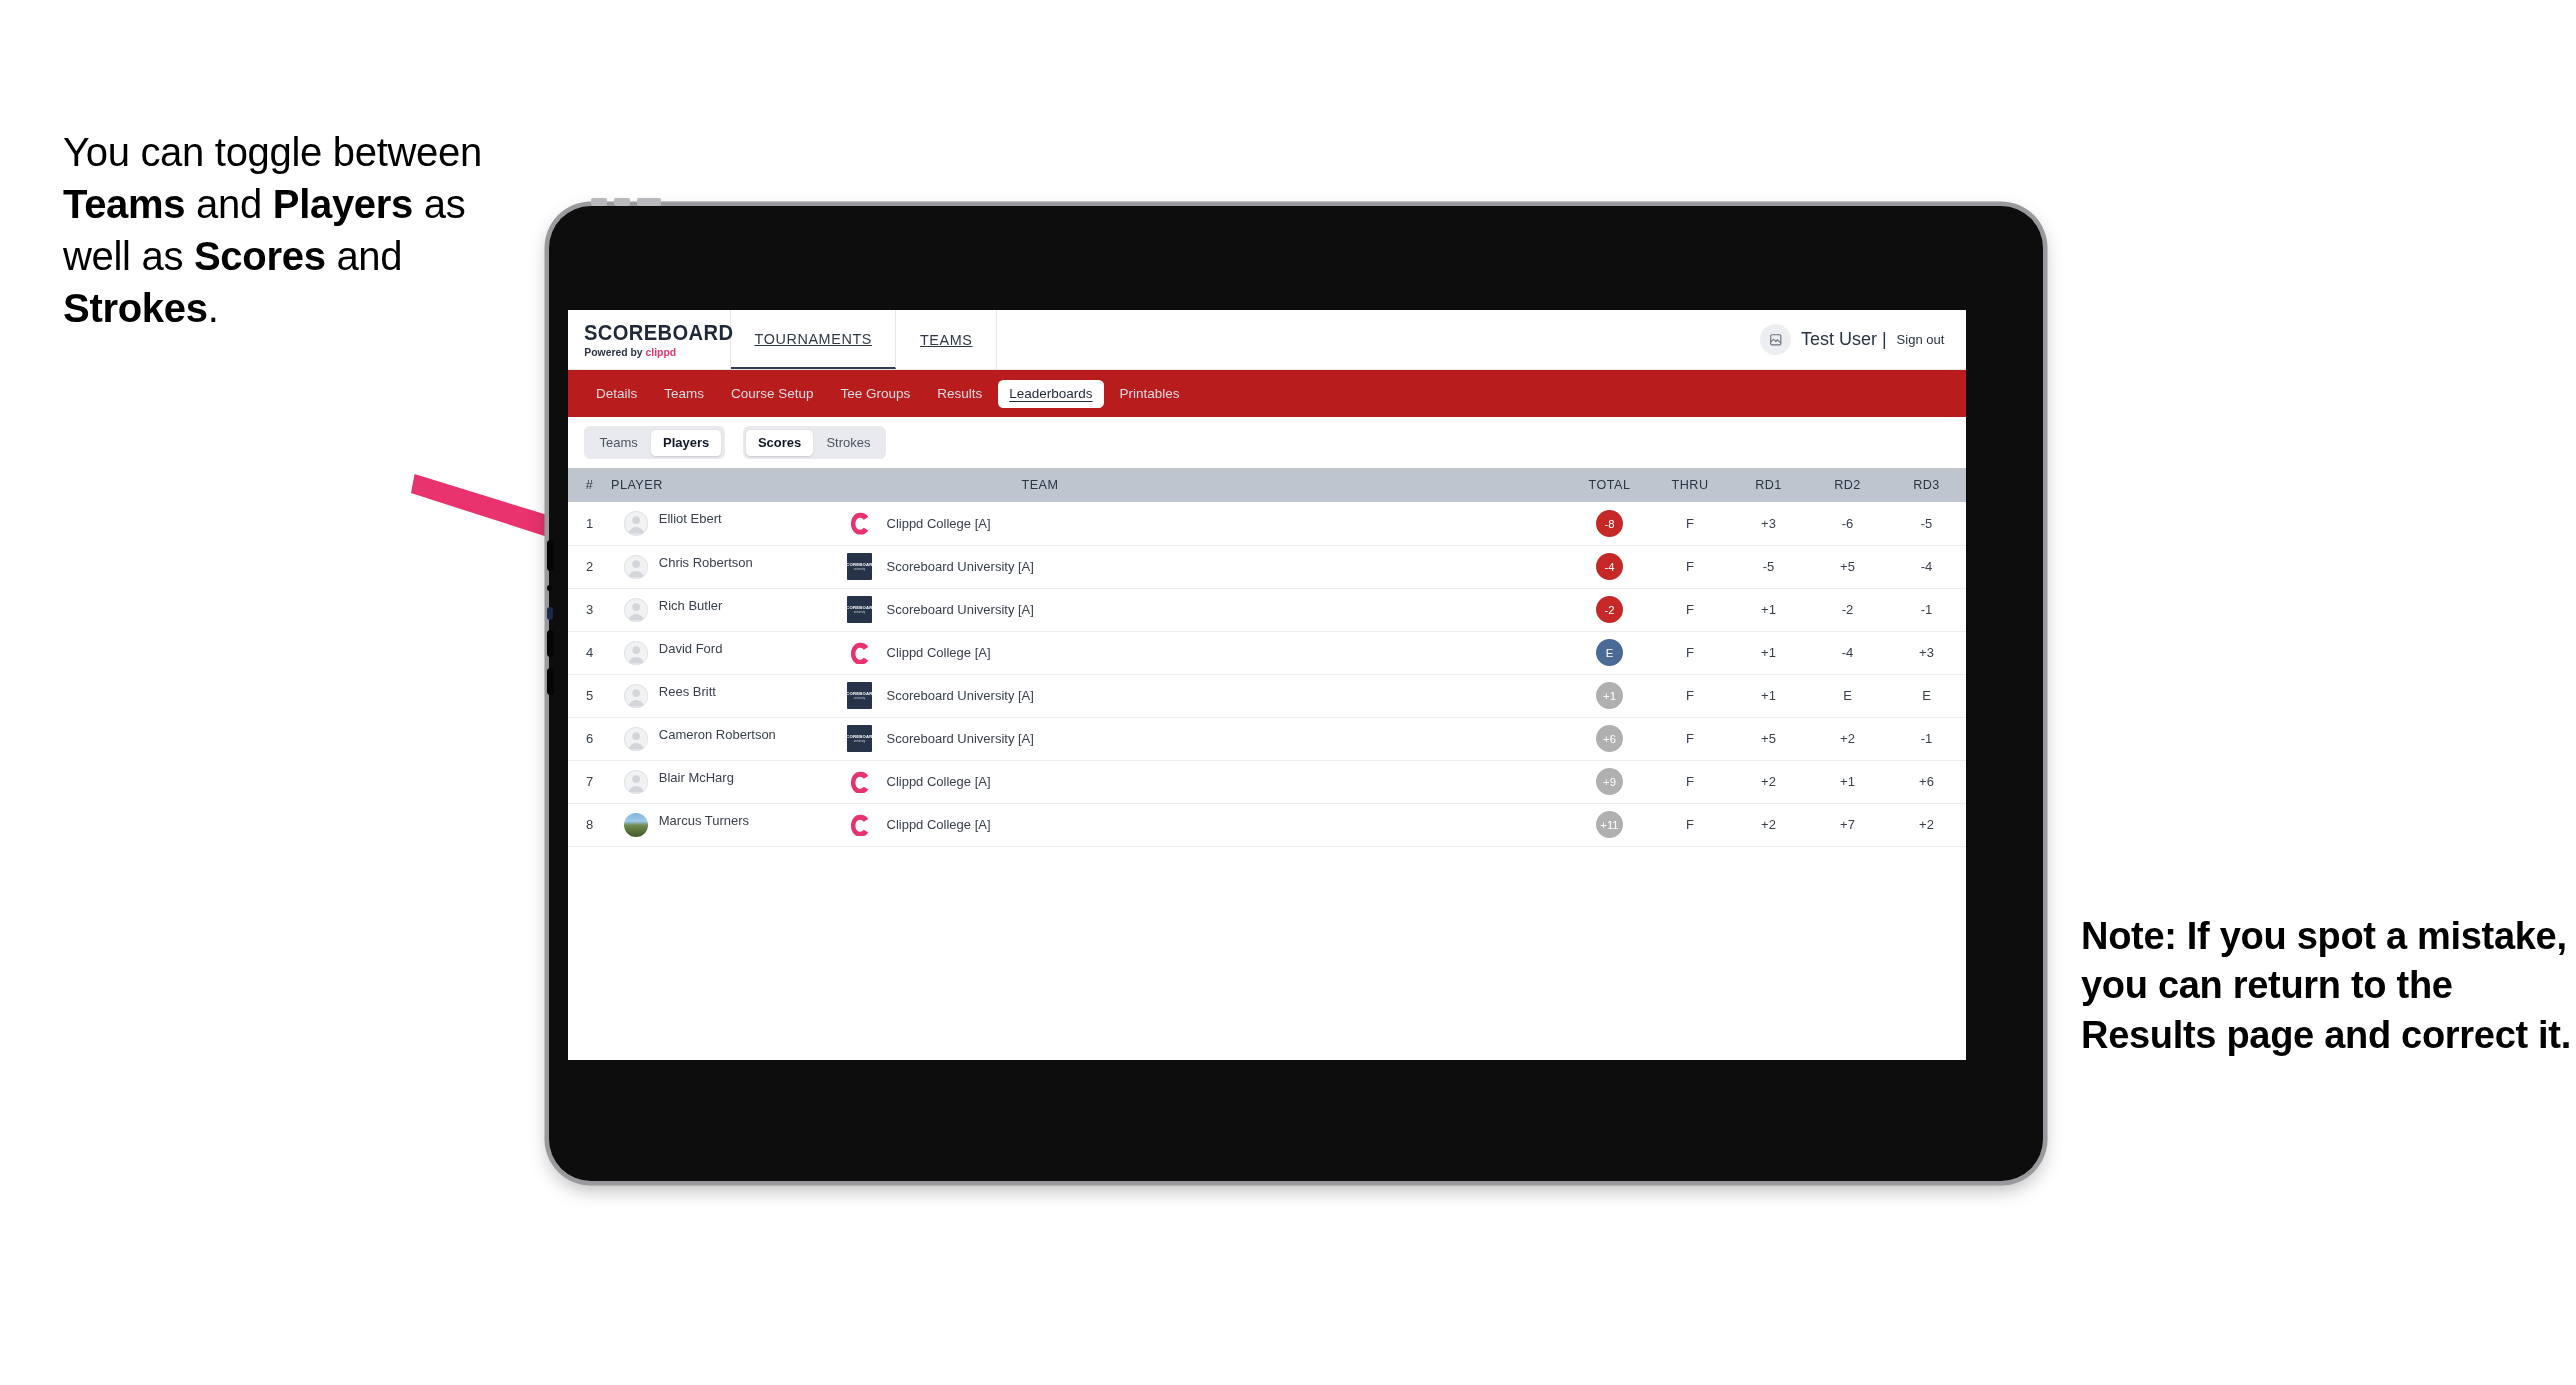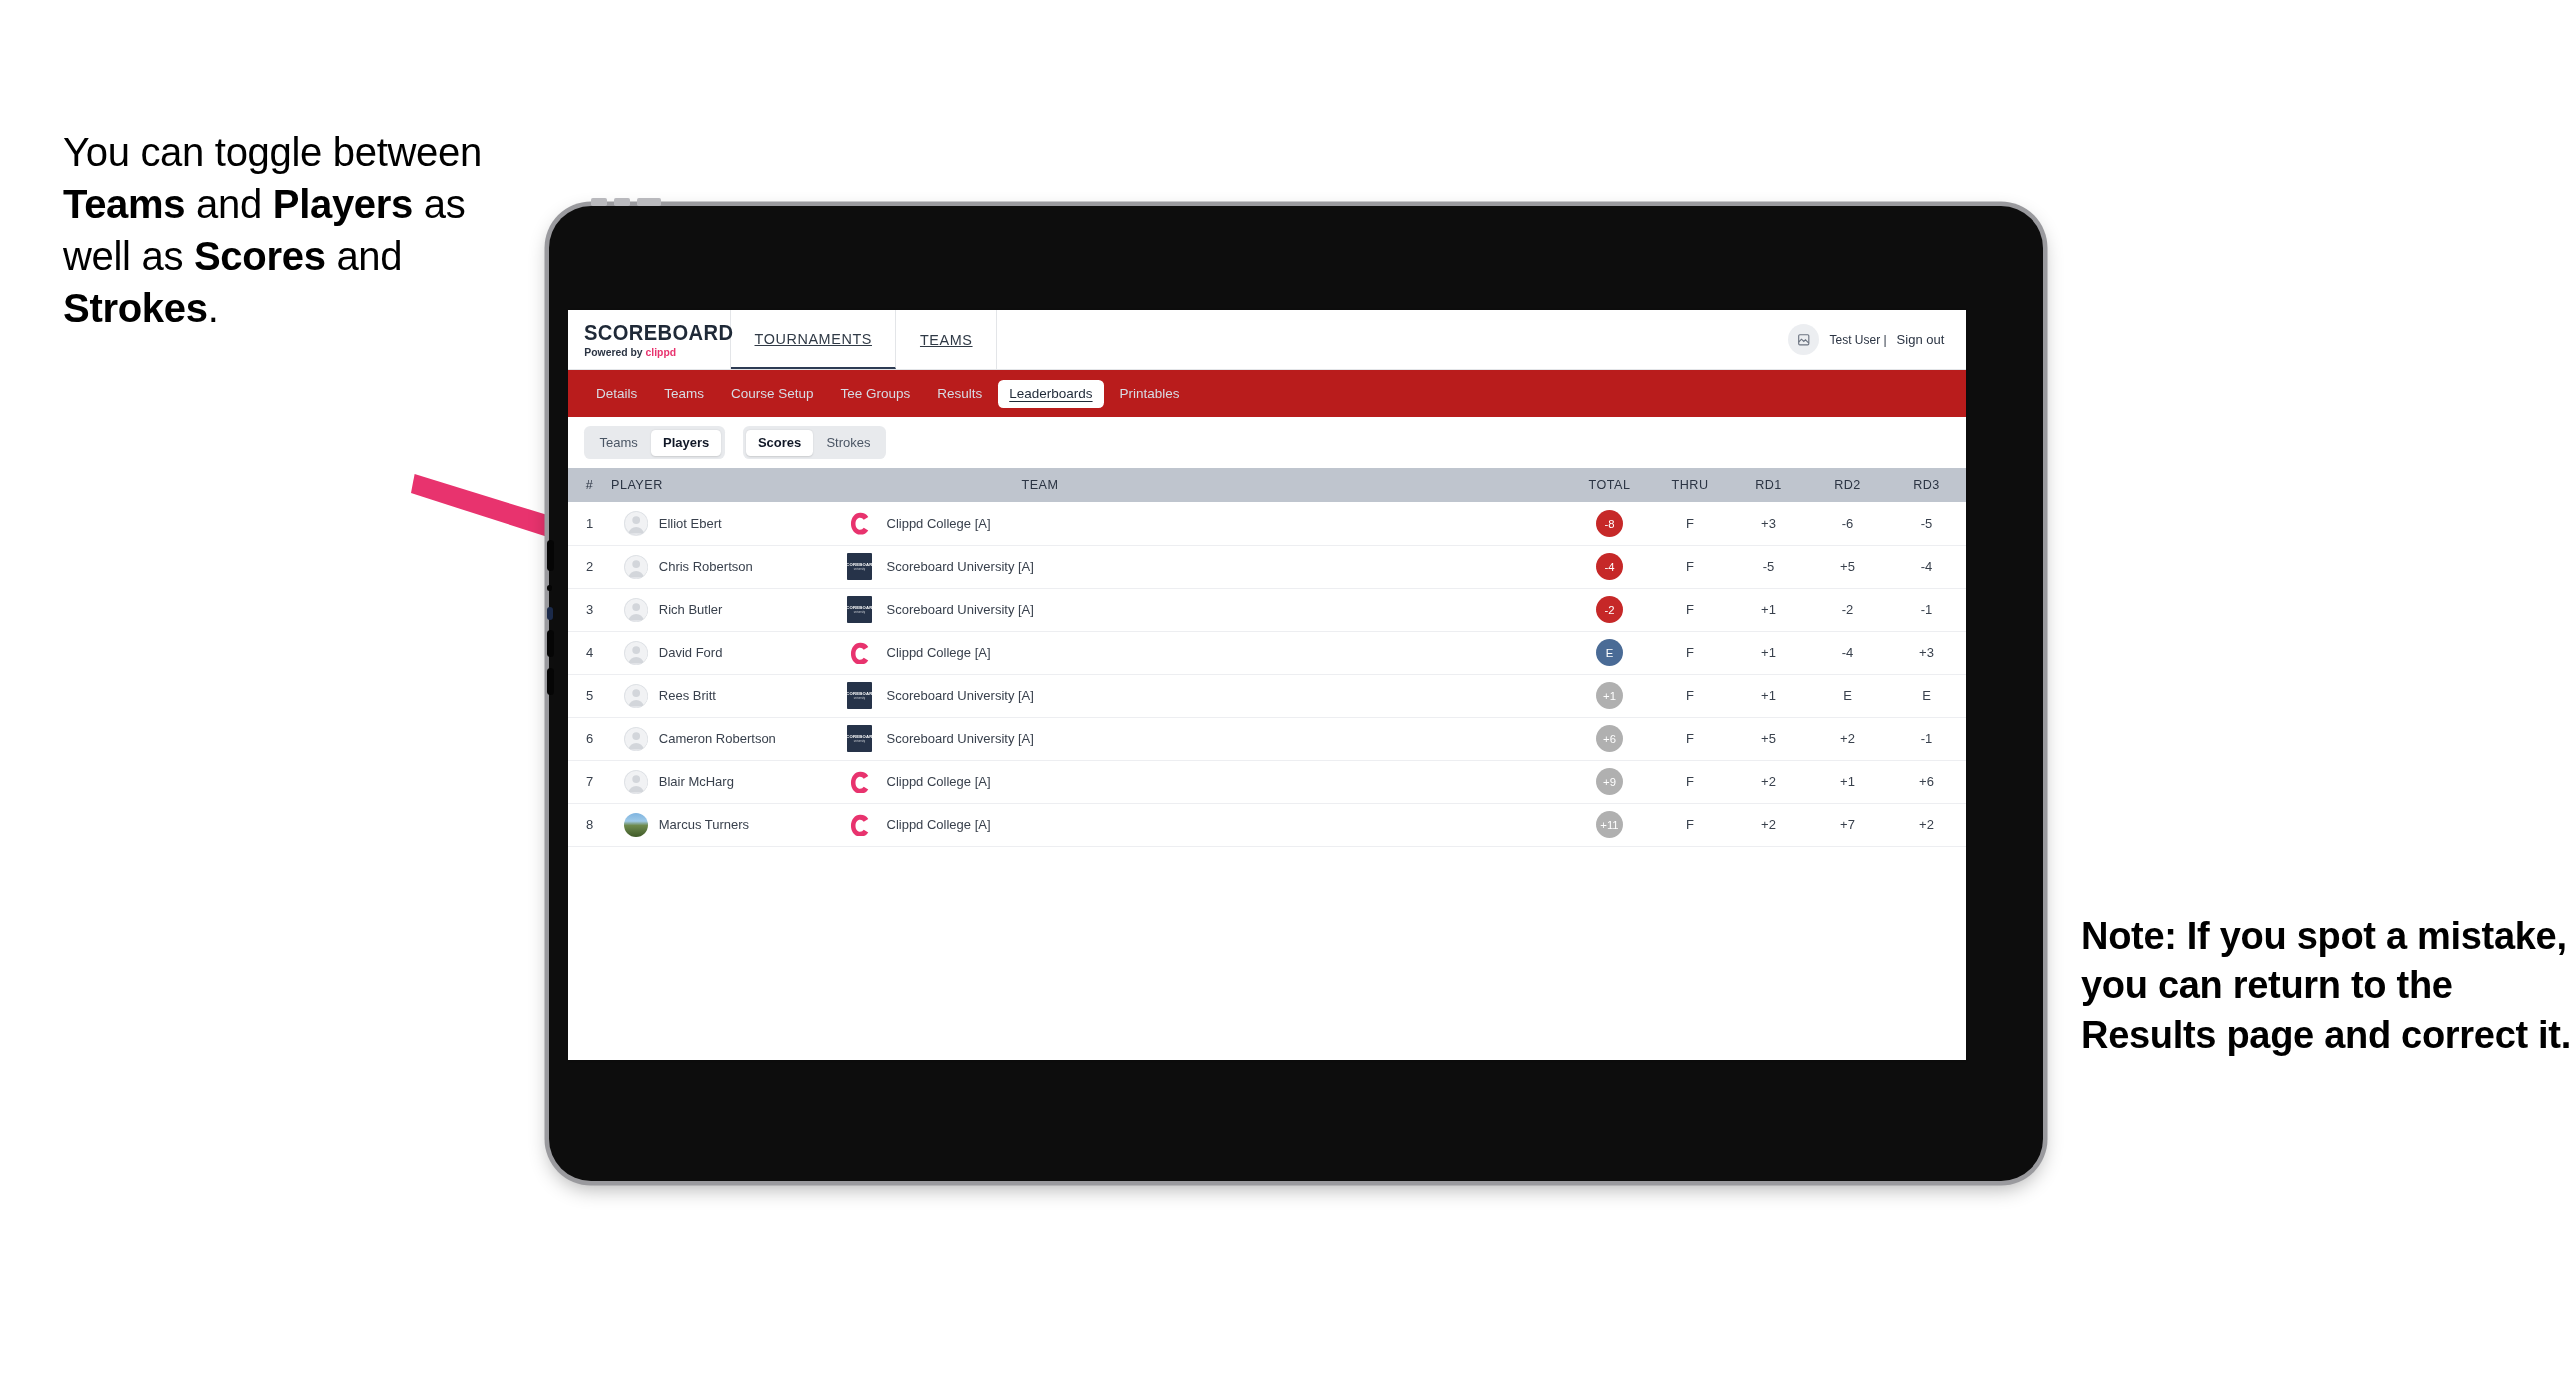--- a/index.html
+++ b/index.html
@@ -96,21 +96,21 @@
   }
   .topnav-item.active { border-bottom:2.7px solid #2d3b53; }
   #topbar-spacer { flex:1; }
   #user-area {
     display:flex; align-items:center; gap:10px; padding-right:21.7px;
   }
   #user-avatar {
     width:31px; height:31px; border-radius:50%; background:#eceef1;
     display:flex; align-items:center; justify-content:center;
   }
-  #user-name { font-size:12px; color:#2b3443; }
+  #user-name { font-size:18px; color:#2b3443; }
   #sign-out { font-size:13px; color:#2b3443; cursor:pointer; }
 
   
   #tourn-head {
     display:flex; align-items:center; height:58px;
     padding:0 21.7px 0 20px; background:#fff;
     border-bottom:0.9px solid #eceef1;
   }
   #clippd-c {
     width:23.5px; height:27px; margin-right:14.4px;
@@ -169,21 +169,21 @@
   .c-rank  { width:43px;  text-align:center; }
   .c-player{ width:235px; text-align:left; }
   .c-team  { width:388px; text-align:center; }
   .c-flex  { width:auto; }
   .c-total { width:83px;  text-align:center; }
   .c-thru  { width:78px;  text-align:center; }
   .c-rd    { width:79px;  text-align:center; }
   th.c-player { padding-left:20px; }
   th.c-team   { padding-left:1.8px; }
 
-  .player-cell { display:flex; align-items:center; gap:10.8px; padding-left:12.6px; }
+  .player-cell { display:flex; gap:10.8px; padding-left:12.6px; }
   .avatar {
     width:24.4px; height:24.4px; border-radius:50%; background:#e7e9ec;
     flex:0 0 auto; overflow:hidden; position:relative;
   }
   .avatar.photo {
     background: linear-gradient(#7fb4e0 0%, #9fcae8 34%, #6e8a4e 52%, #3f5a28 100%);
   }
   .team-cell { display:flex; align-items:center; gap:13.5px; }
   .team-logo { width:27px; height:27px; flex:0 0 auto; display:flex; align-items:center; justify-content:center; }
   .logo-sb {

